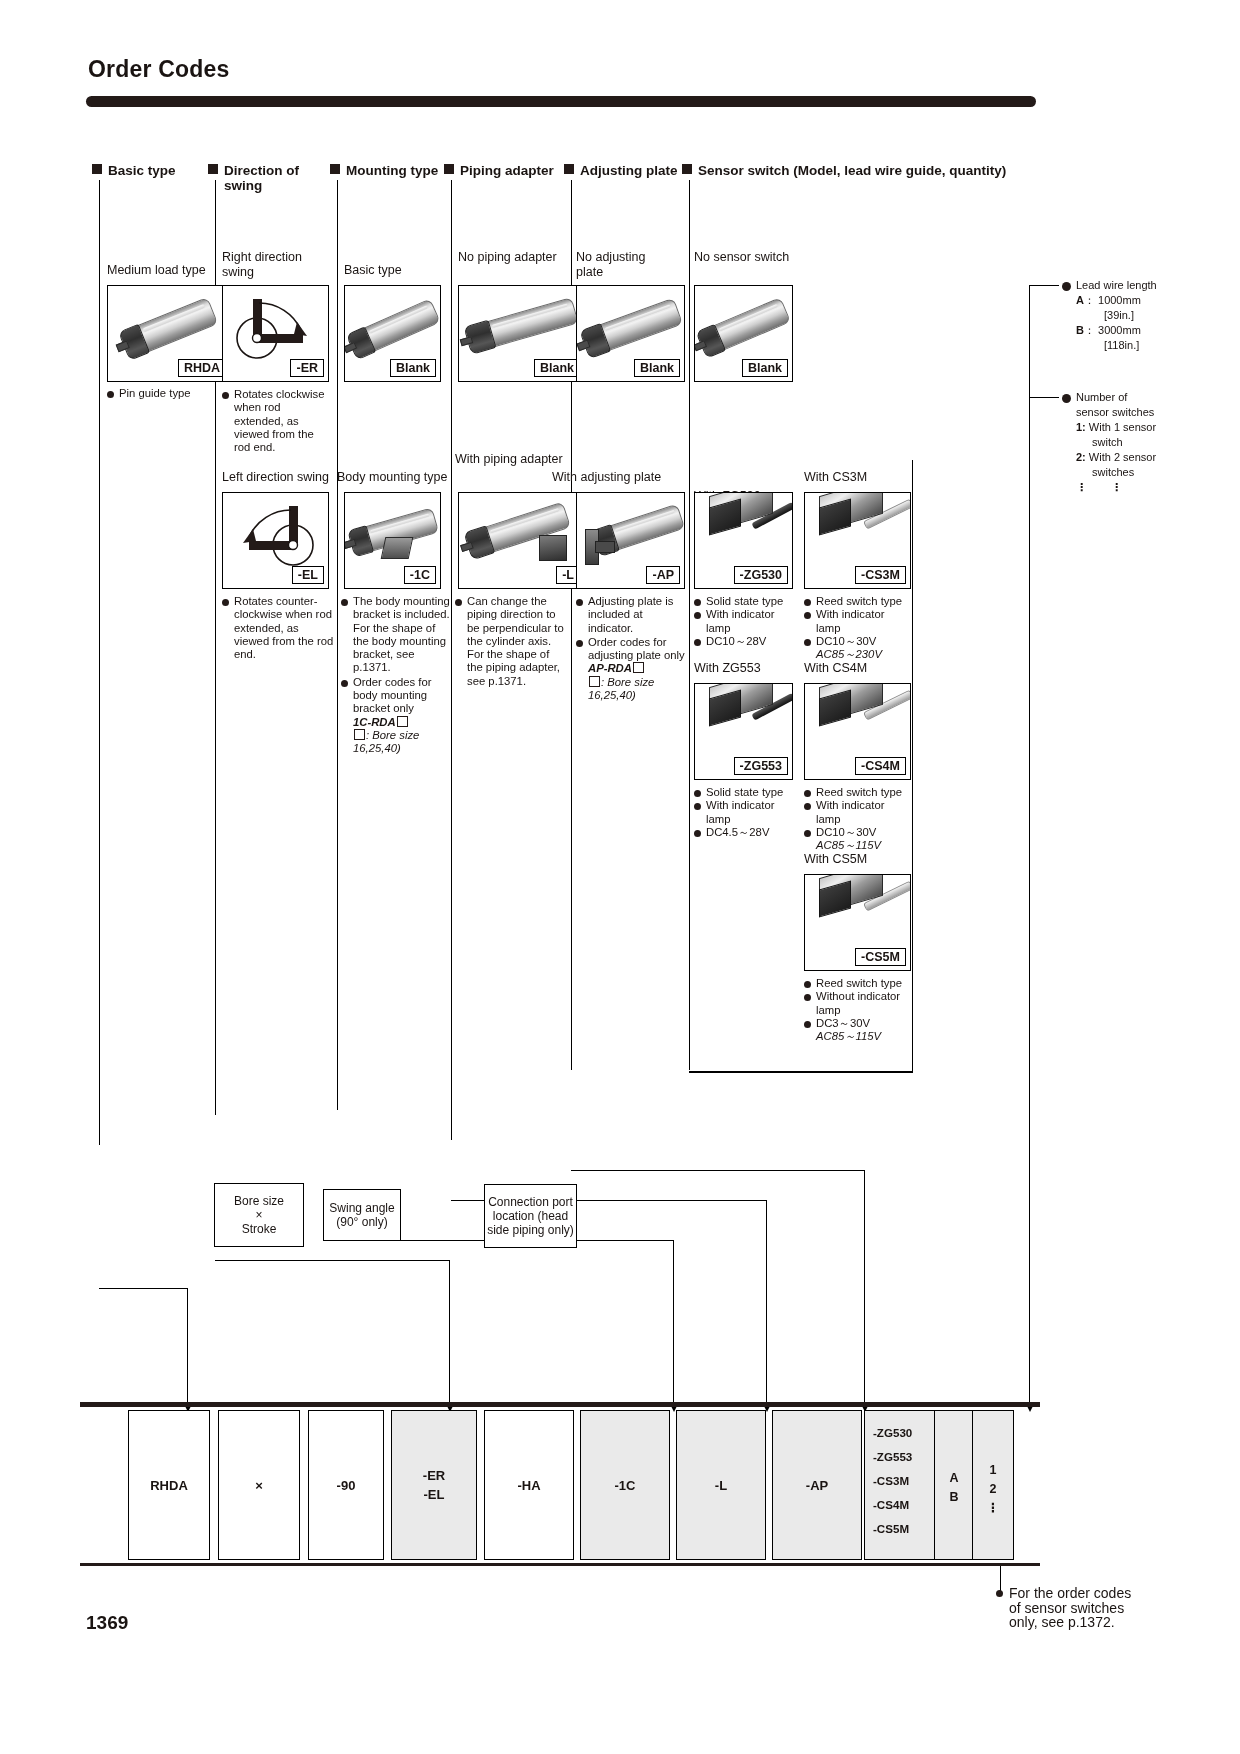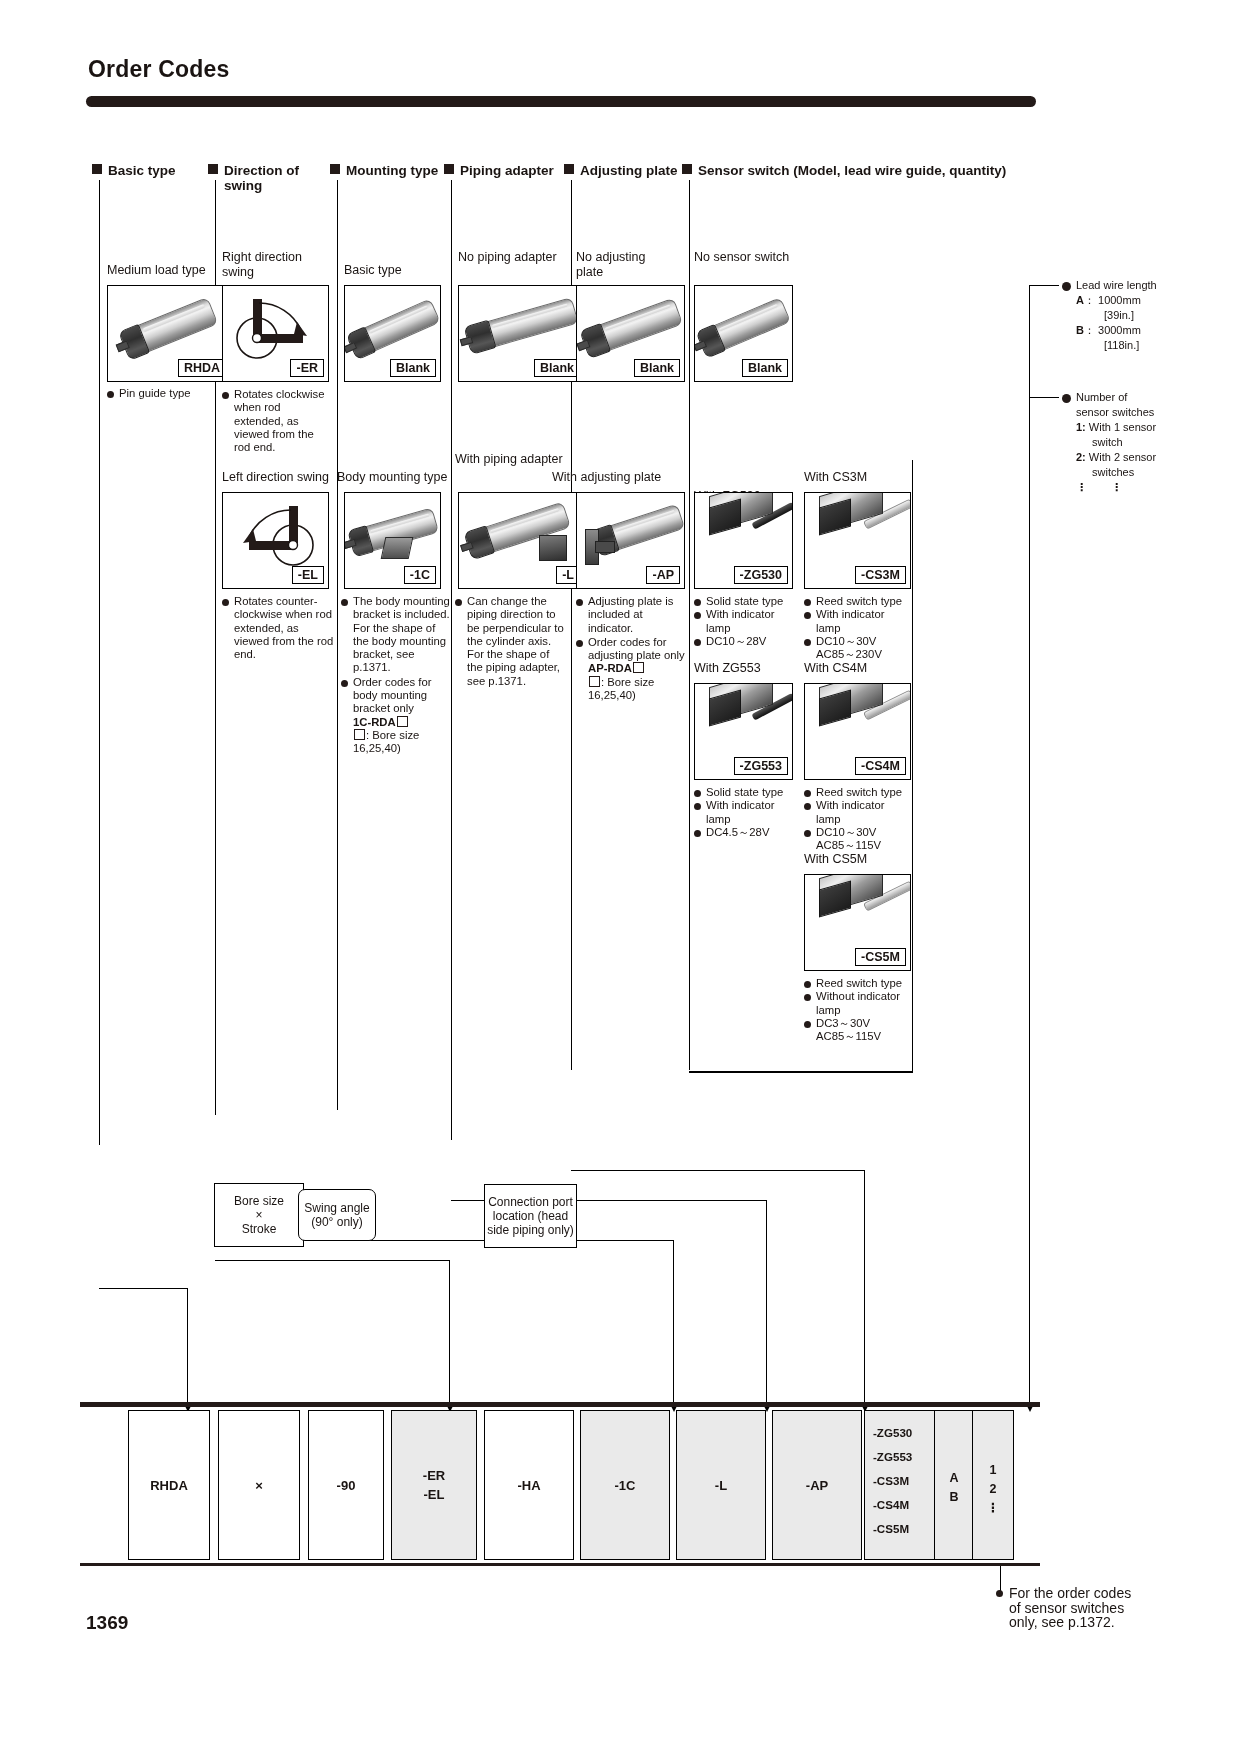--- a/index.html
+++ b/index.html
@@ -27,21 +27,21 @@
   .opt-label{font-size:12.5px;line-height:14.5px;}
   .pic{position:absolute;border:1px solid #000;background:#fff;overflow:hidden;}
   .code{position:absolute;right:4px;bottom:4px;border:1px solid #000;background:#fff;
         font-size:12.5px;font-weight:bold;padding:1px 5px;line-height:14px;}
 
   
   .notes{position:absolute;font-size:11.3px;line-height:13.3px;}
   .notes .li{position:relative;padding-left:12px;margin-bottom:0px;}
   .notes .li:before{content:"";position:absolute;left:0;top:4px;width:7px;height:7px;
                     border-radius:50%;background:#231a18;}
-  .notes .cont{padding-left:12px;}
+  .notes .cont{padding-left:12px;font-style:italic;}
   .b{font-weight:bold;}
   .sqbox{display:inline-block;width:9px;height:9px;border:1.3px solid #231a18;
          vertical-align:-1px;margin:0 1px;}
 
   
   .cyl{position:absolute;transform-origin:50% 50%;}
   .cyl .barrel{position:absolute;left:0;top:0;height:100%;width:100%;border-radius:7px;
      background:linear-gradient(180deg,#8d8d8d 0%,#d9d9d9 18%,#f2f2f2 34%,#cfcfcf 56%,#9a9a9a 78%,#6f6f6f 100%);
      border:1px solid #6a6a6a;}
   .cyl .cap{position:absolute;left:-2px;top:-1px;height:calc(100% + 2px);width:22%;border-radius:7px 3px 3px 7px;
@@ -389,21 +389,21 @@
   <div class="arrow" style="left:864px;top:1338px;height:65px;"></div>
   <div class="arrow" style="left:1029px;top:1338px;height:65px;"></div>
 
   <div class="minibox" style="left:214px;top:1183px;width:88px;height:62px;">
     <div>
       <div>Bore size</div>
       <div>×</div>
       <div>Stroke</div>
     </div>
   </div>
-  <div class="minibox" style="left:298px;top:1189px;width:76px;height:50px;border-radius:7px;">
+  <div class="minibox" style="left:323px;top:1189px;width:76px;height:50px;">
     <div>
       <div>Swing angle</div>
       <div>(90° only)</div>
     </div>
   </div>
   <div class="minibox" style="left:484px;top:1184px;width:91px;height:62px;">
     <div>
       <div>Connection port</div>
       <div>location (head</div>
       <div>side piping only)</div>

